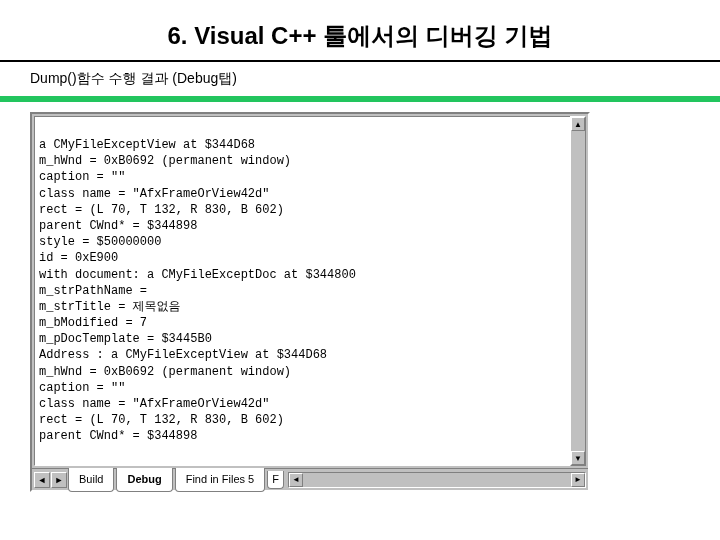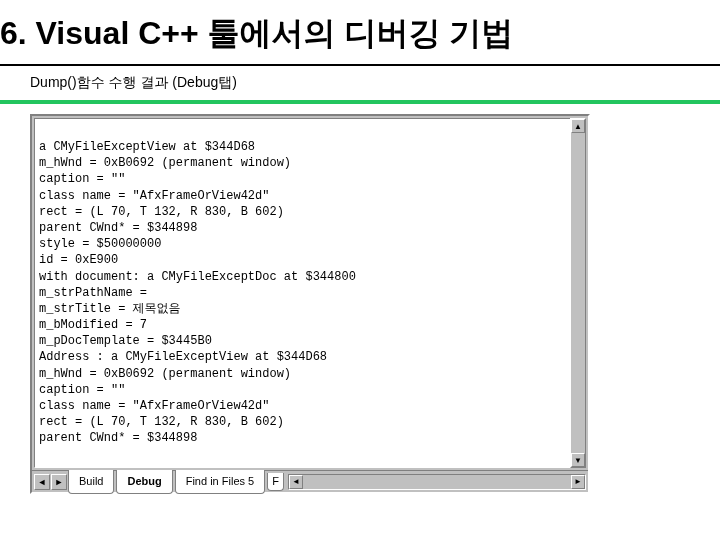--- a/index.html
+++ b/index.html
@@ -1,19 +1,19 @@
 <!DOCTYPE html>
 <html><head>
   <meta charset="utf-8">
   <style>
     * { margin: 0; padding: 0; box-sizing: border-box; }
     body { width: 720px; height: 540px; background: #fff; font-family: Arial, sans-serif; position: relative; }
     .slide { width: 100%; height: 100%; display: flex; flex-direction: column; }
-    .title { font-size: 32px; font-weight: bold; text-align: left; padding: 12px 0 8px; border-bottom: 2px solid #000; }
-    .subtitle { font-size: 14px; padding: 8px 30px; border-bottom: 4px solid #22c55e; }
+    .title { font-size: 24px; font-weight: bold; text-align: center; padding: 20px 0 8px; border-bottom: 2px solid #000; }
+    .subtitle { font-size: 14px; padding: 8px 30px; border-bottom: 6px solid #22c55e; }
     .content { flex: 1; padding: 10px 30px; }
     .debug-window { width: 560px; height: 380px; background: #c0c0c0; border: 2px solid; border-color: #808080 #fff #fff #808080; display: flex; flex-direction: column; position: relative; }
     .debug-output { flex: 1; background: #fff; margin: 2px; border: 1px solid; border-color: #808080 #fff #fff #808080; overflow: hidden; padding: 20px 4px; font-family: 'Courier New', monospace; font-size: 12px; line-height: 1.35; }
     .debug-output .line { white-space: pre; }
     .scrollbar-v { position: absolute; right: 2px; top: 2px; bottom: 24px; width: 16px; background: #c0c0c0; border: 1px solid; border-color: #fff #808080 #808080 #fff; }
     .scroll-btn { width: 14px; height: 14px; background: #c0c0c0; border: 1px solid; border-color: #fff #808080 #808080 #fff; display: flex; align-items: center; justify-content: center; font-size: 8px; }
     .scroll-btn.up { position: absolute; top: 0; }
     .scroll-btn.down { position: absolute; bottom: 0; }
     .tab-bar { height: 22px; background: #c0c0c0; display: flex; align-items: center; padding: 0 2px; border-top: 1px solid #808080; }
     .tab-nav { width: 16px; height: 16px; background: #c0c0c0; border: 1px solid; border-color: #fff #808080 #808080 #fff; display: flex; align-items: center; justify-content: center; font-size: 9px; margin-right: 1px; }

